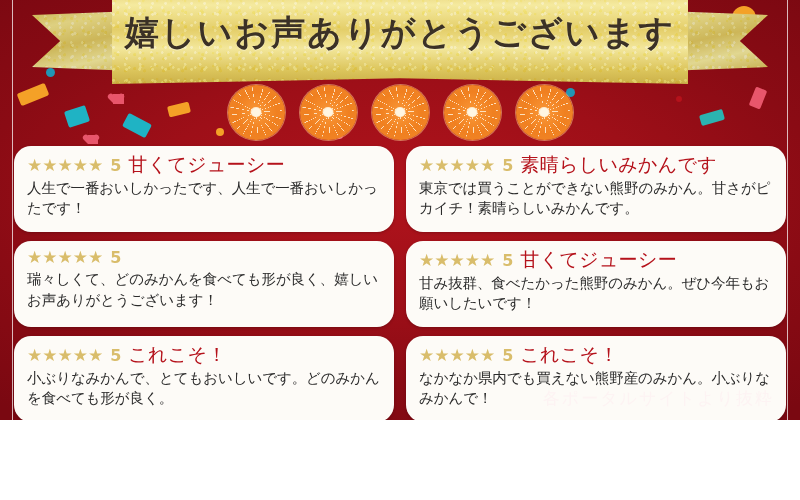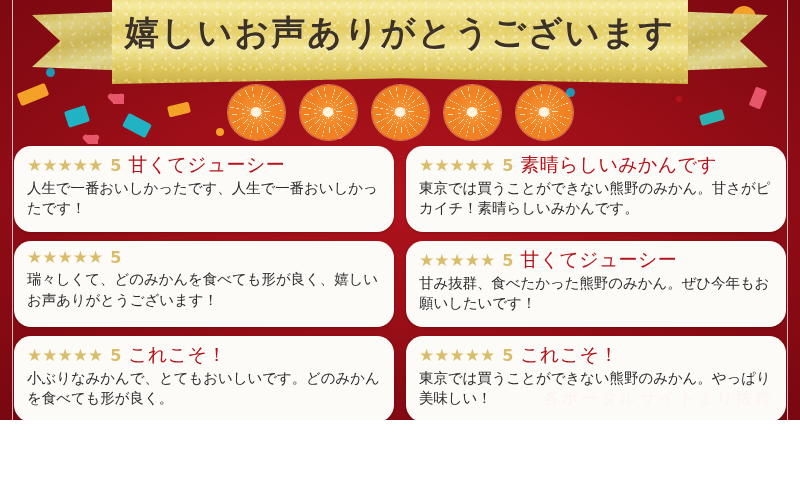--- a/index.html
+++ b/index.html
@@ -253,18 +253,18 @@
           <span class="card-title">これこそ！</span>
         </div>
         <div class="card-body">小ぶりなみかんで、とてもおいしいです。どのみかんを食べても形が良く。</div>
       </div>
       <div class="review-card">
         <div class="card-head">
           <span class="stars">★★★★★</span>
           <span class="score">5</span>
           <span class="card-title">これこそ！</span>
         </div>
-        <div class="card-body">東京では買うことができない熊野のみかん。やっぱり美味しい！</div>
+        <div class="card-body">なかなか県内でも買えない熊野産のみかん。小ぶりなみかんで！</div>
       </div>
     </div>
 
   <div id="footer-note">各ポータルサイトより抜粋</div>
 </div>
 
 </body></html>

